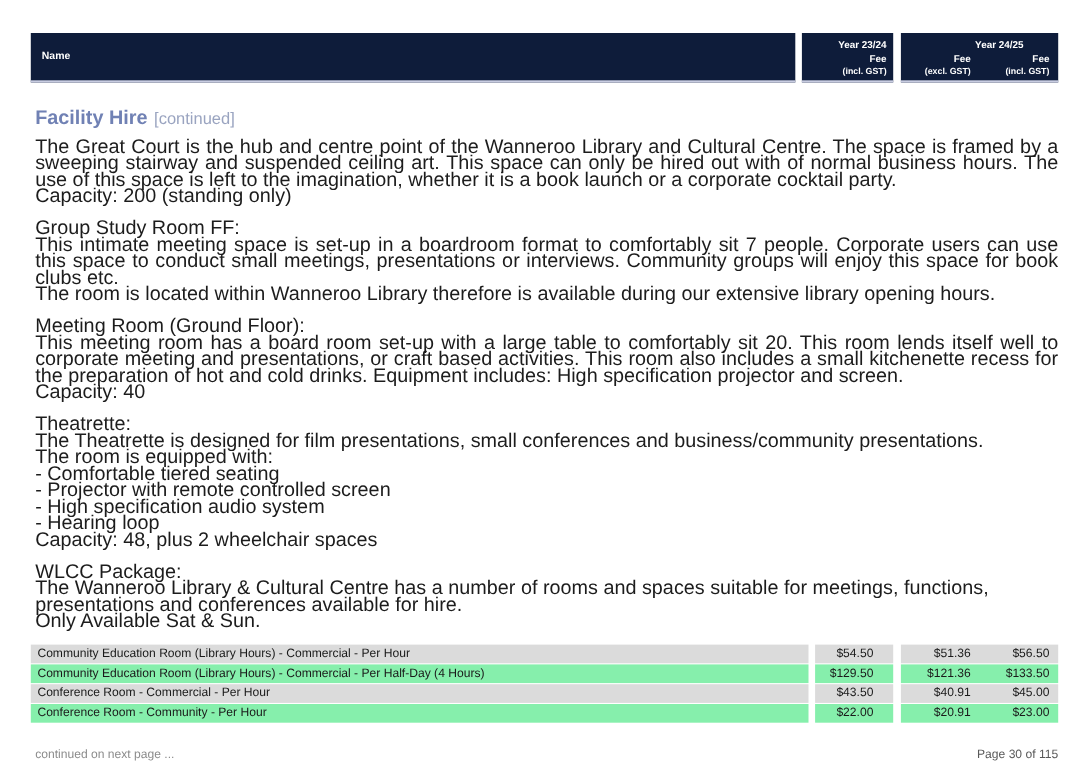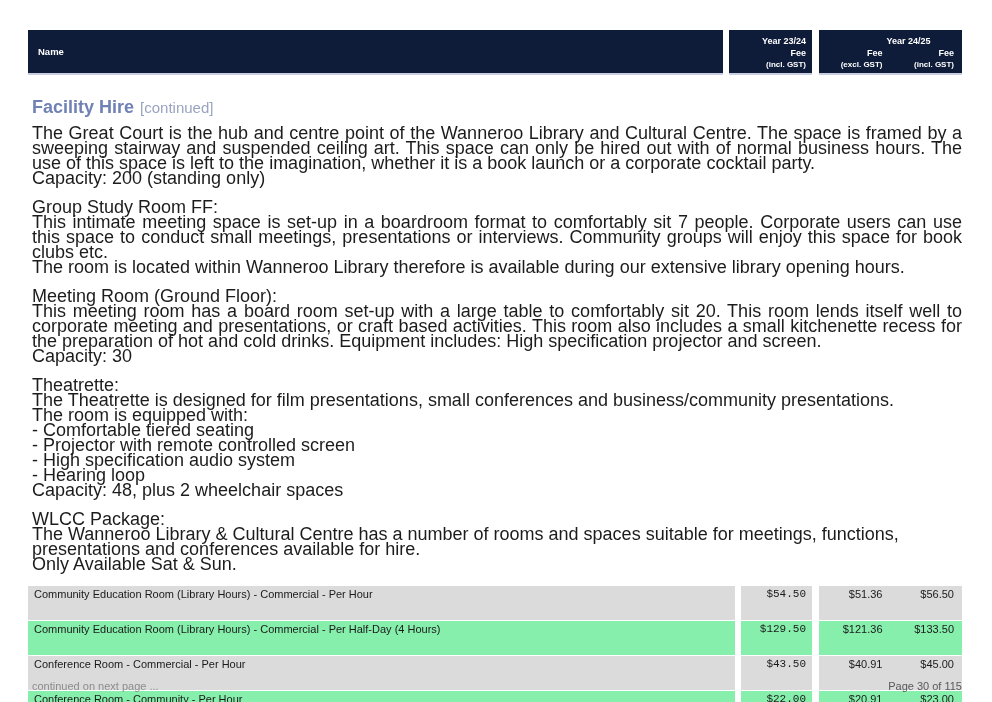--- a/index.html
+++ b/index.html
@@ -33,25 +33,25 @@
   
   .bodytext { margin:8px 0 0 4px; font-size:18px; line-height:15px; color:#1c1c1c; }
   .section { margin-bottom:14px; }
   .section:last-child { margin-bottom:0; }
   .section p { margin:0; }
   .section p.justify { text-align:justify; }
 
   
   .fee-table { margin-top:14px; }
   .frow { display:flex; margin-bottom:1px; font-size:11px; color:#1a1a1a; }
-  .frow .cell { height:34px; line-height:17px; }
+  .frow .cell { height:17px; line-height:17px; }
   .frow-light .cell { background:#dbdbdb; }
   .frow-dark  .cell { background:#86efac; }
   .c-name { flex:1; padding-left:6px; white-space:nowrap; overflow:hidden; }
-  .c-fee1 { width:71px; margin-left:6px; text-align:right; padding-right:6px;font-family:Liberation Mono, monospace; }
+  .c-fee1 { width:71px; margin-left:6px; text-align:right; padding-right:18px; }
   .c-fee2 { width:143px; margin-left:7px; display:flex; }
   .c-sub  { flex:1; text-align:right; padding-right:8px; }
 
   
   .footer-left  { position:absolute; left:32px;  bottom:10px; font-size:11px; color:#8c8c8c; }
   .footer-right { position:absolute; right:30px; bottom:10px; font-size:11px; color:#595959; }
 </style>
 </head>
 <body>
 
@@ -92,21 +92,21 @@
         <p>Capacity: 200 (standing only)</p>
       </div>
       <div class="section">
         <p>Group Study Room FF:</p>
         <p class="justify">This intimate meeting space is set-up in a boardroom format to comfortably sit 7 people. Corporate users can use this space to conduct small meetings, presentations or interviews. Community groups will enjoy this space for book clubs etc.</p>
         <p>The room is located within Wanneroo Library therefore is available during our extensive library opening hours.</p>
       </div>
       <div class="section">
         <p>Meeting Room (Ground Floor):</p>
         <p class="justify">This meeting room has a board room set-up with a large table to comfortably sit 20. This room lends itself well to corporate meeting and presentations, or craft based activities. This room also includes a small kitchenette recess for the preparation of hot and cold drinks. Equipment includes: High specification projector and screen.</p>
-        <p>Capacity: 30</p>
+        <p>Capacity: 40</p>
       </div>
       <div class="section">
         <p>Theatrette:</p>
         <p>The Theatrette is designed for film presentations, small conferences and business/community presentations.</p>
         <p>The room is equipped with:</p>
         <p>- Comfortable tiered seating</p>
         <p>- Projector with remote controlled screen</p>
         <p>- High specification audio system</p>
         <p>- Hearing loop</p>
         <p>Capacity: 48, plus 2 wheelchair spaces</p>

